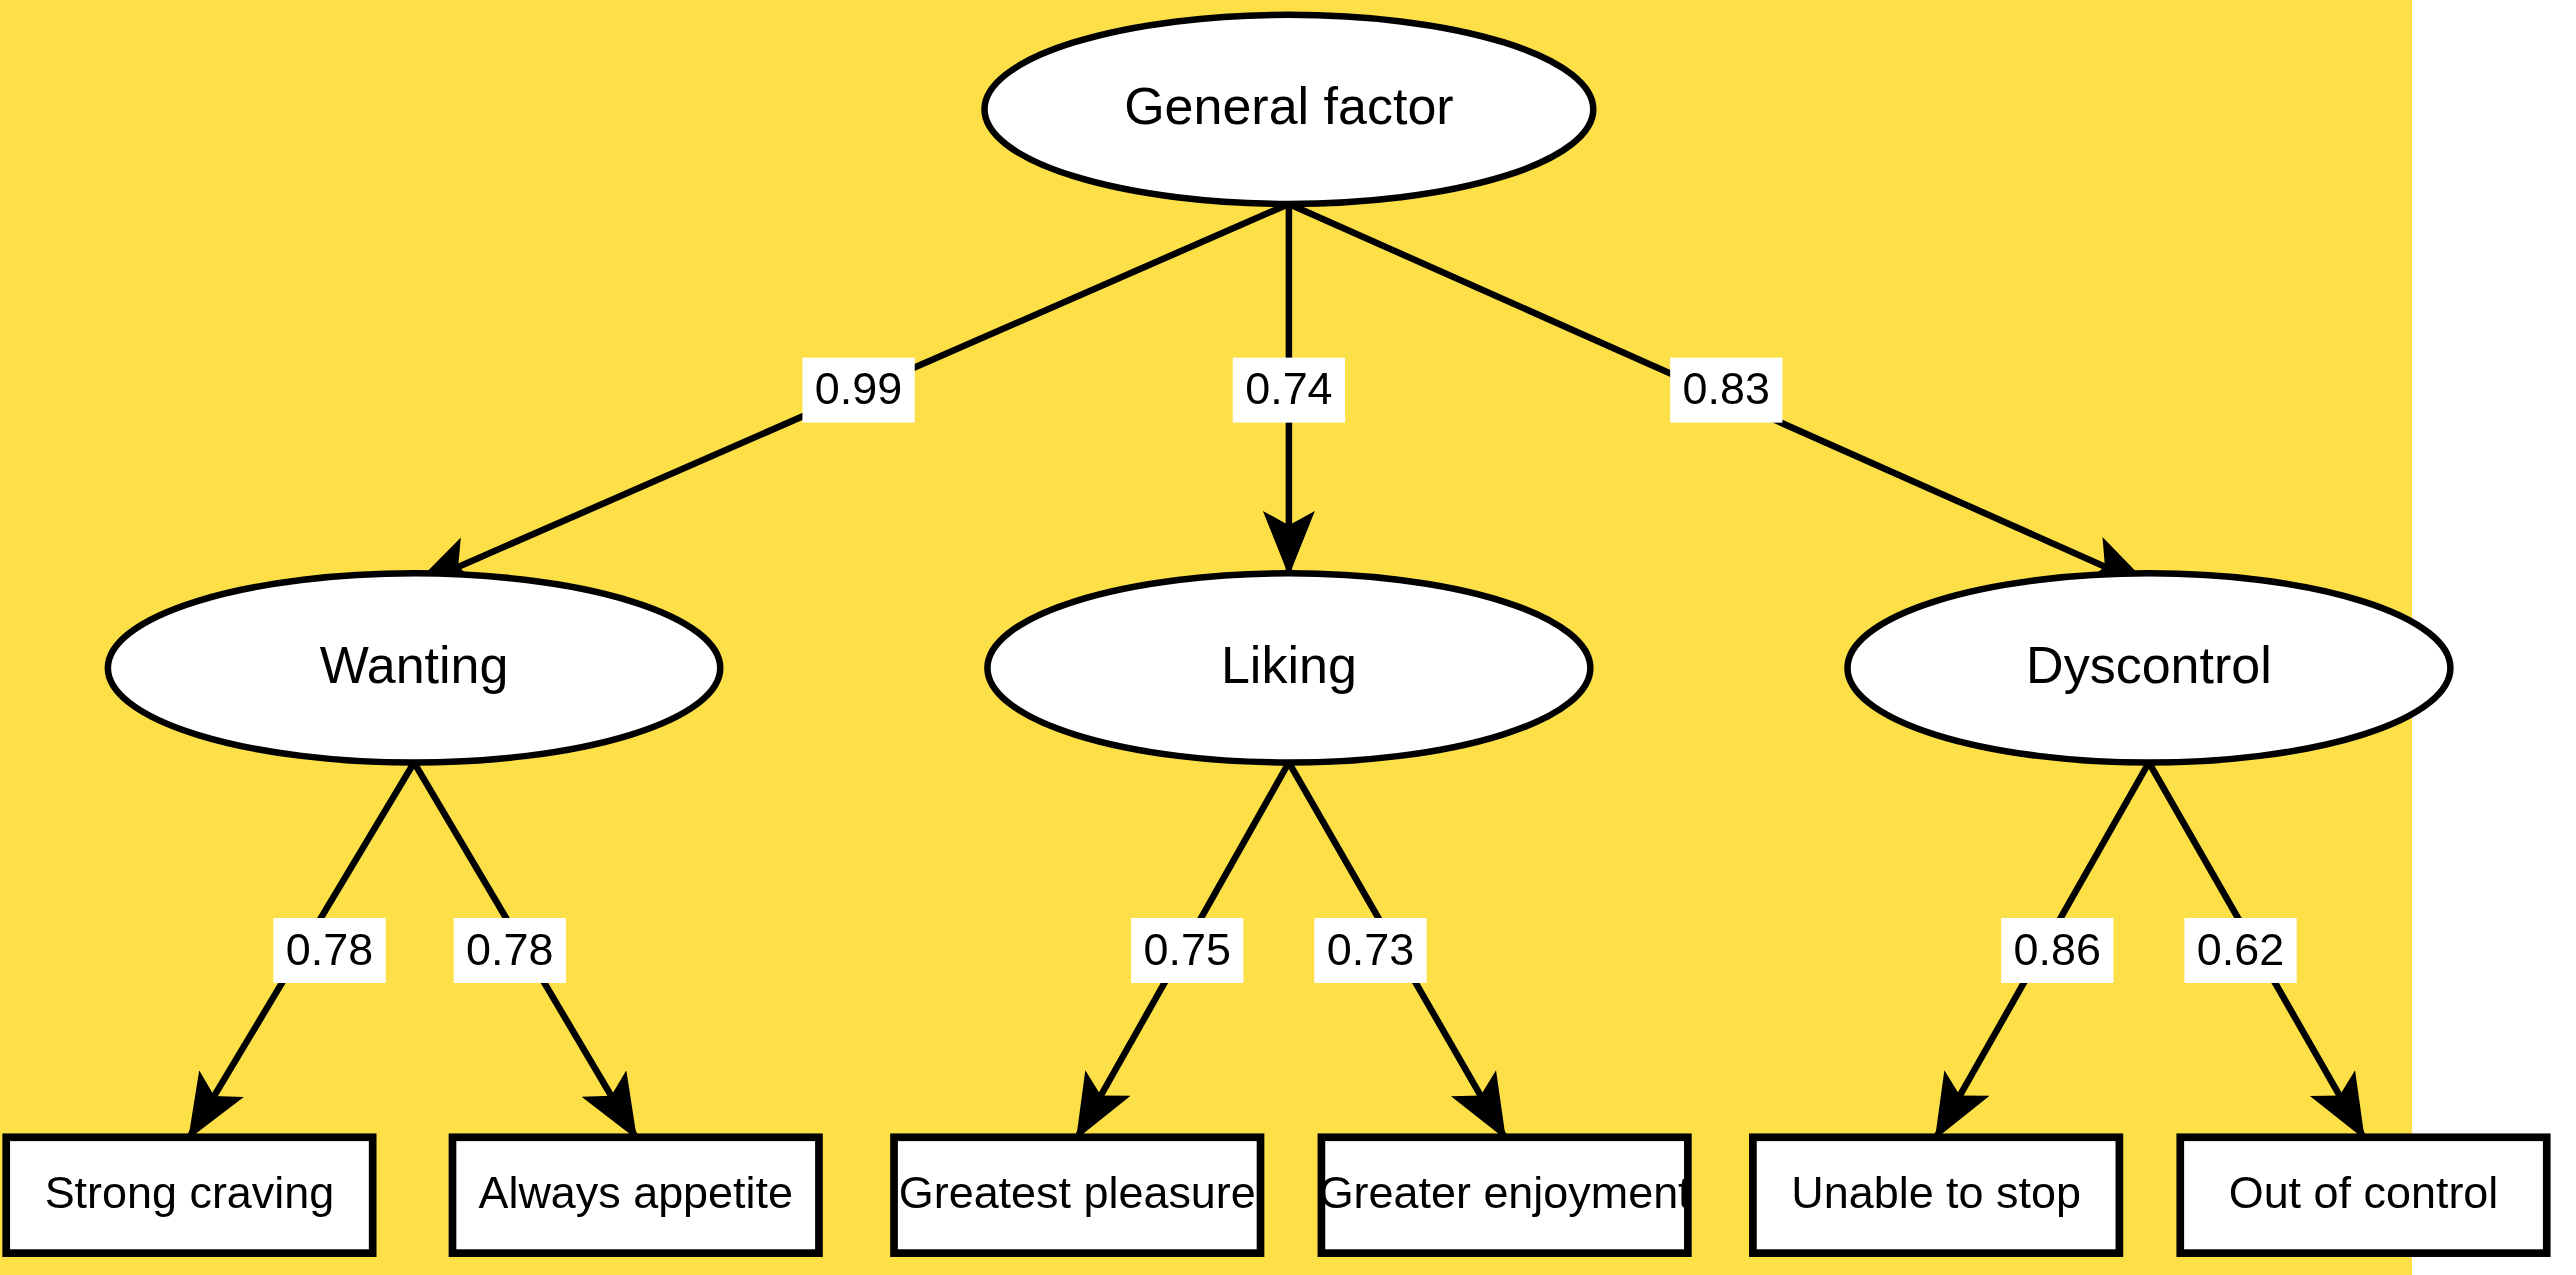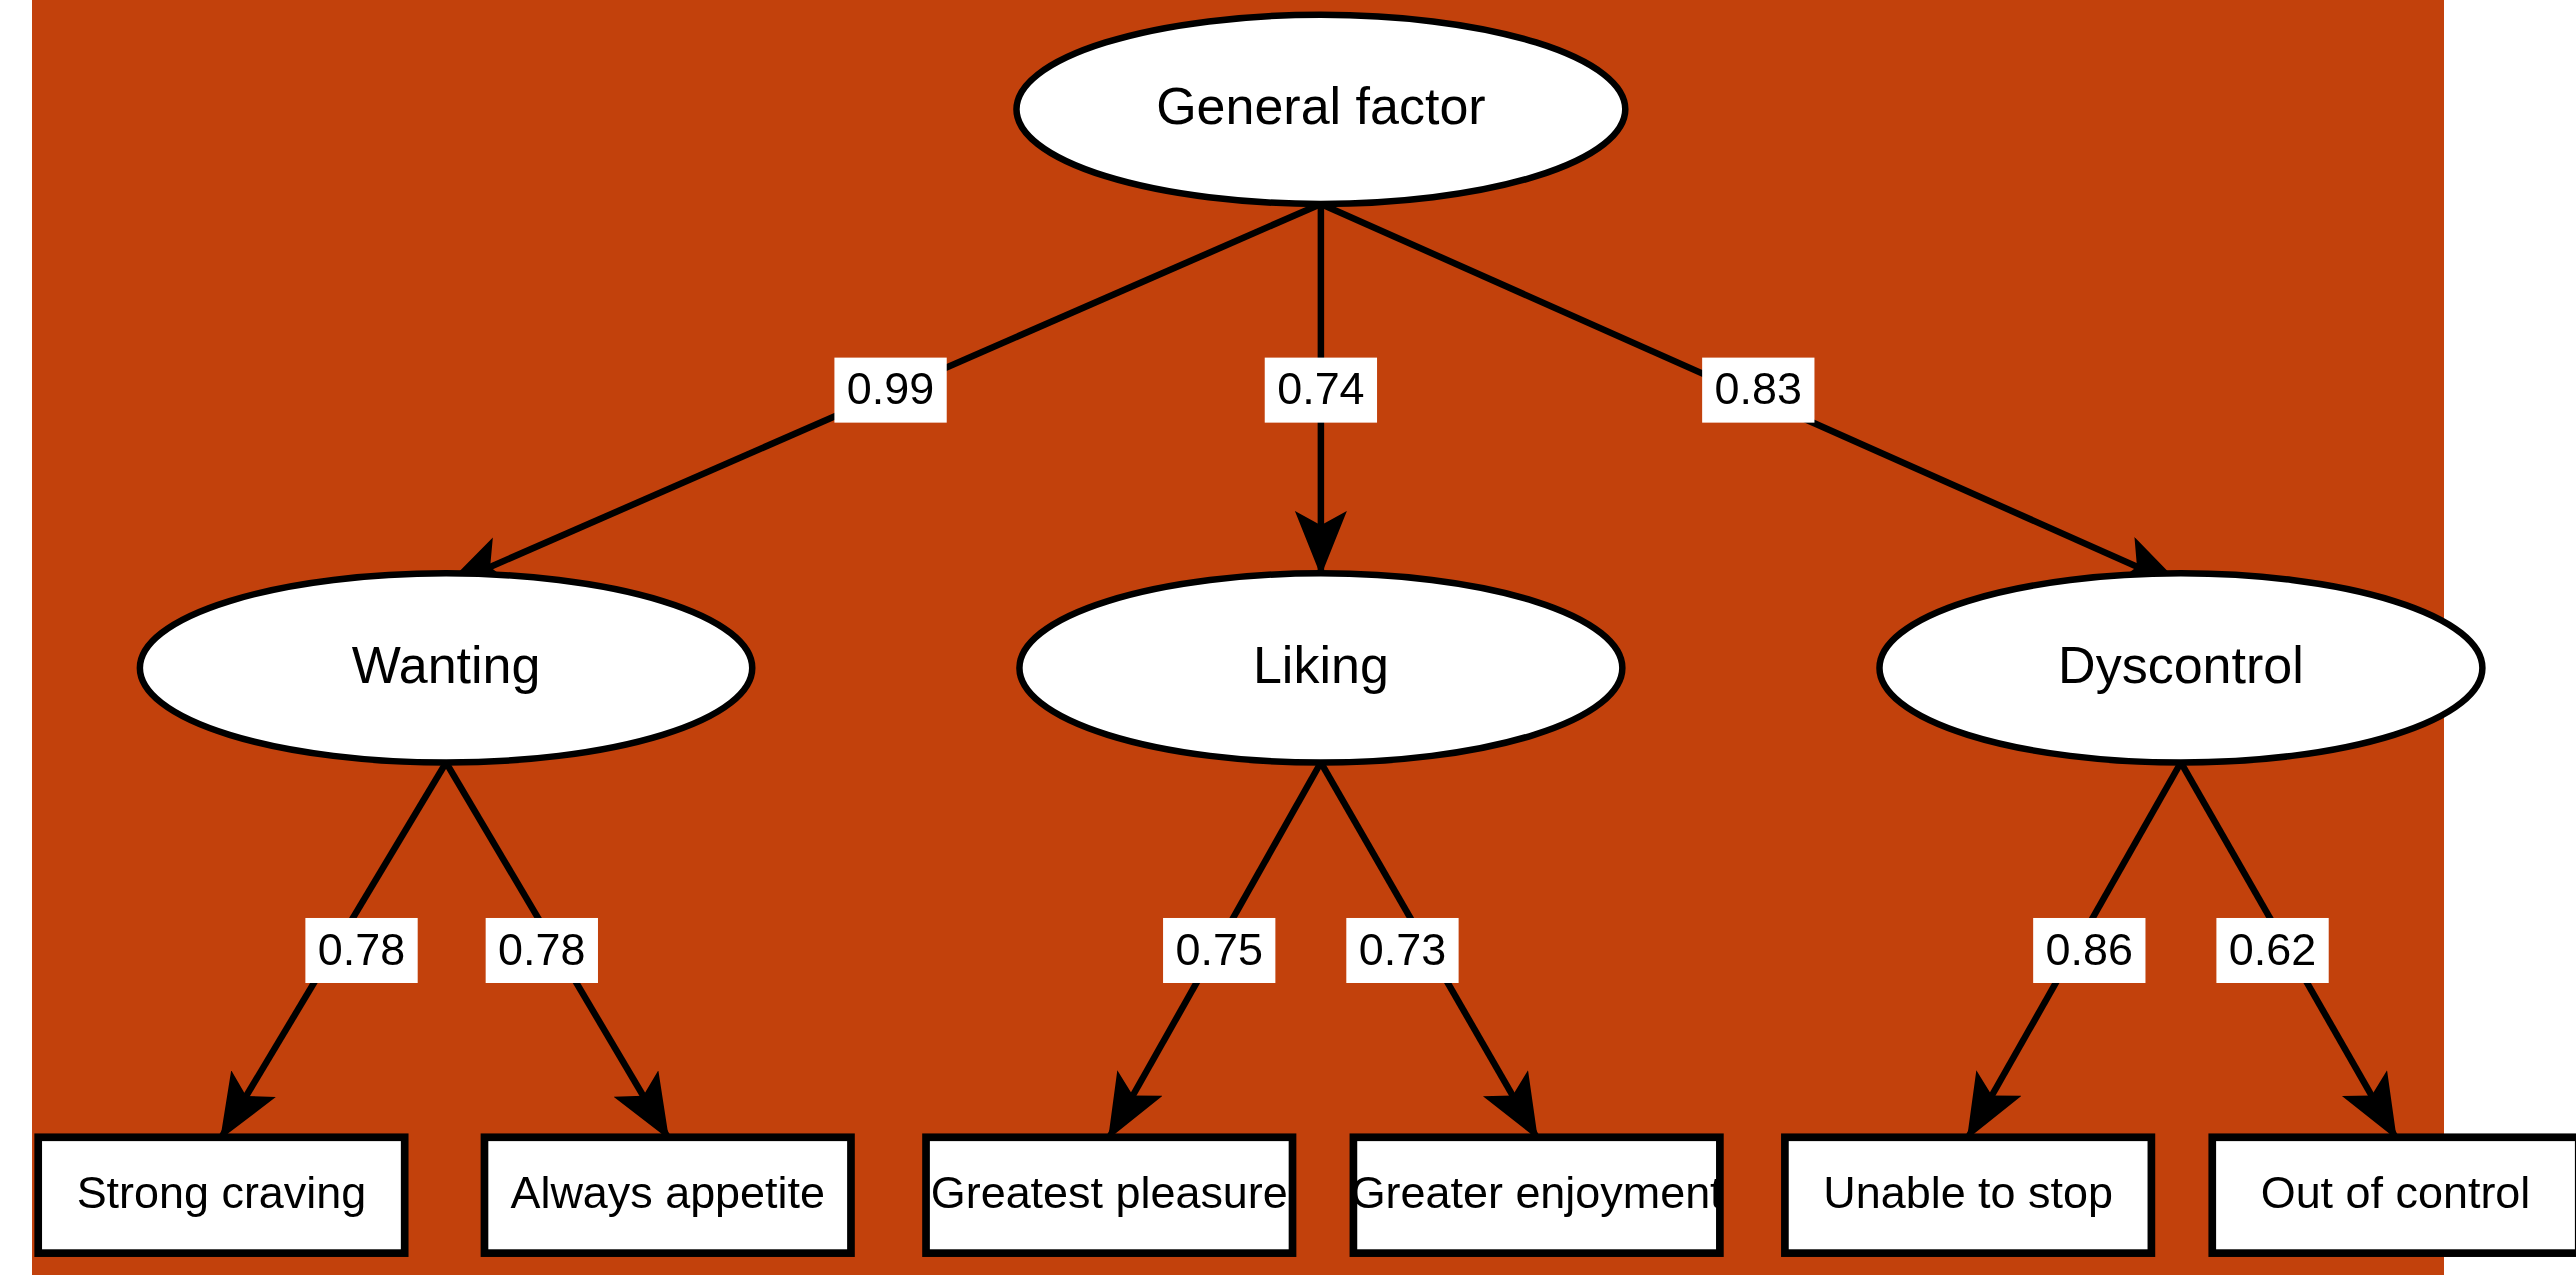--- a/index.html
+++ b/index.html
@@ -1,18 +1,18 @@
 <!DOCTYPE html>
 <html style="font-size:9.5px"><head>
 <meta charset="utf-8">
 <style>
   html,body{margin:0;padding:0;background:#ffffff;}
   body{width:2576px;height:1275px;overflow:hidden;
        font-family:"Liberation Sans", sans-serif;}
-  #stage{position:relative;width:2412px;height:1275px;background:#c2410c;margin-left:32px;}
+  #stage{position:relative;width:2412px;height:1275px;background:#fde047;}
   svg#diagram{position:absolute;inset:0;width:2576px;height:1275px;display:block;}
   .node-shape{fill:#ffffff;stroke:#000000;}
   .ellipse-shape{stroke-width:11;}
   .box-shape{stroke-width:13;}
   .edge-line{stroke:#000000;stroke-width:11;fill:none;}
   .node-label{font-family:"Liberation Sans", sans-serif;font-size:88px;fill:#000000;
               text-anchor:middle;dominant-baseline:middle;}
   .box-label{font-family:"Liberation Sans", sans-serif;font-size:76px;fill:#000000;
              text-anchor:middle;dominant-baseline:middle;}
   .edge-label{font-family:"Liberation Sans", sans-serif;font-size:76px;fill:#000000;

